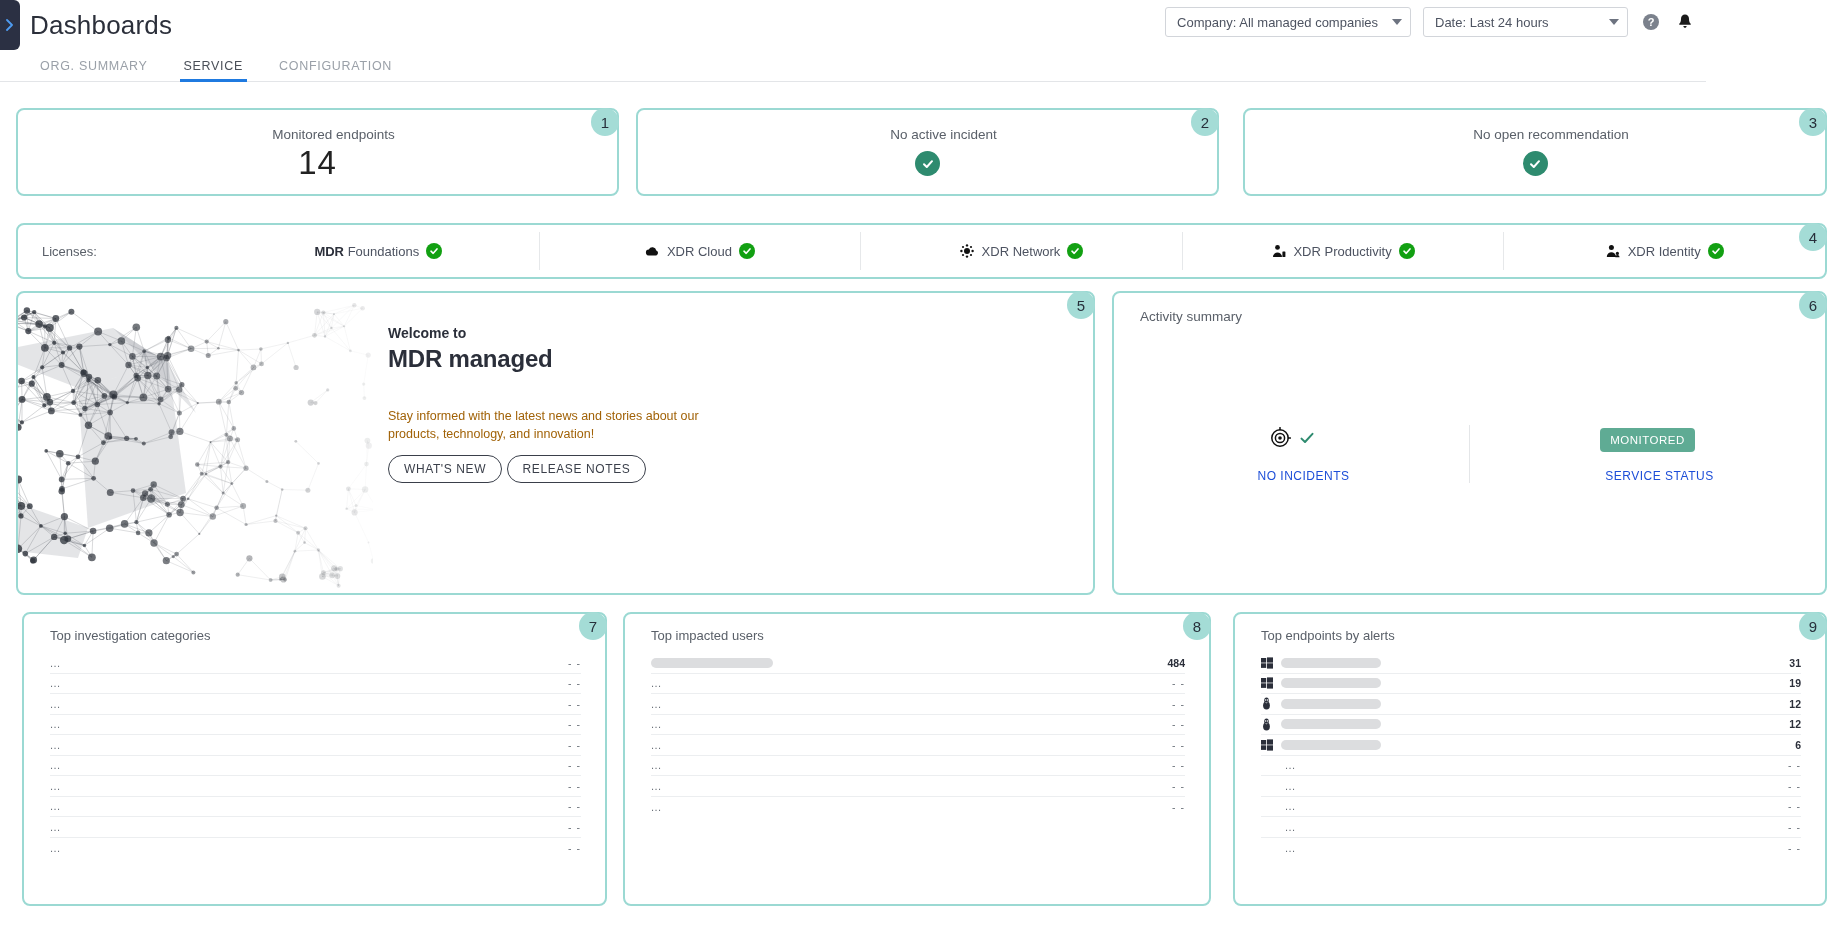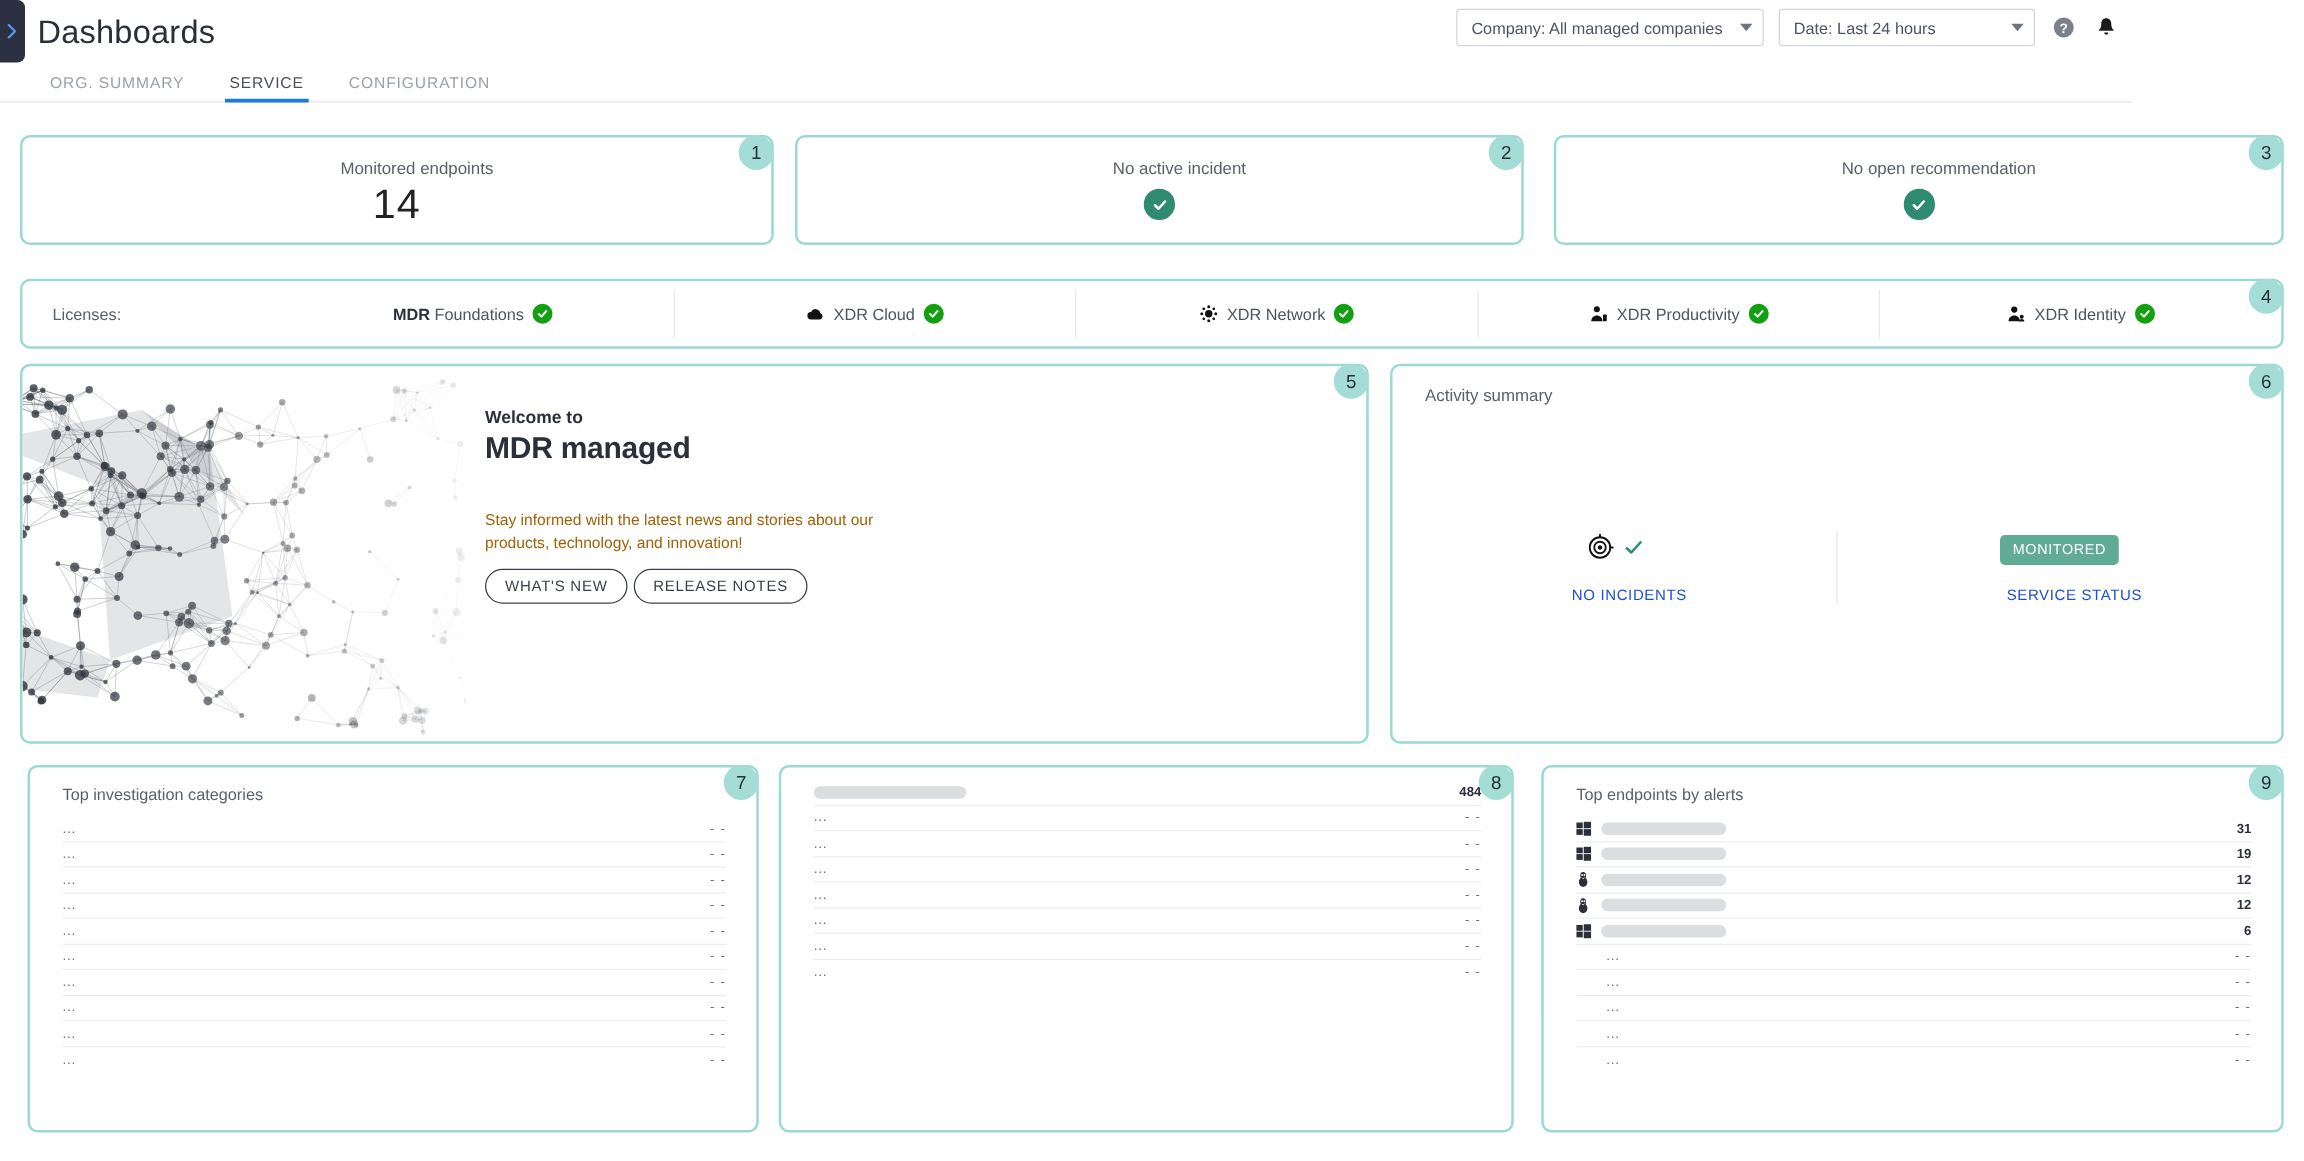--- a/index.html
+++ b/index.html
@@ -1623,20 +1623,21 @@
           <span class="r-name">
             <span class="dots">...</span>
           </span>
           <span class="r-val dim">- -</span>
         </div>
       </div>
   </div>
 
   <div class="card" style="left:623px; top:612px; width:588px; height:294px;">
     <div class="badge">8</div>
+    <div class="list-title">Top impacted users</div>
     <div class="list-body" id="list-1">
         <div class="row">
           <span class="r-ico" style="width: 0px;"></span>
           <span class="r-name">
             <span class="redact" style="width: 122px;"></span>
           </span>
           <span class="r-val">484</span>
         </div>
         <div class="row">
           <span class="r-ico" style="width: 0px;"></span>

